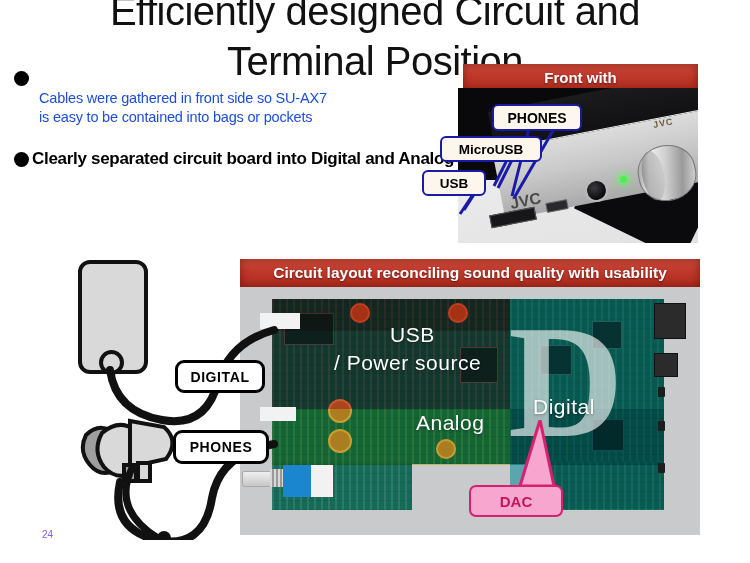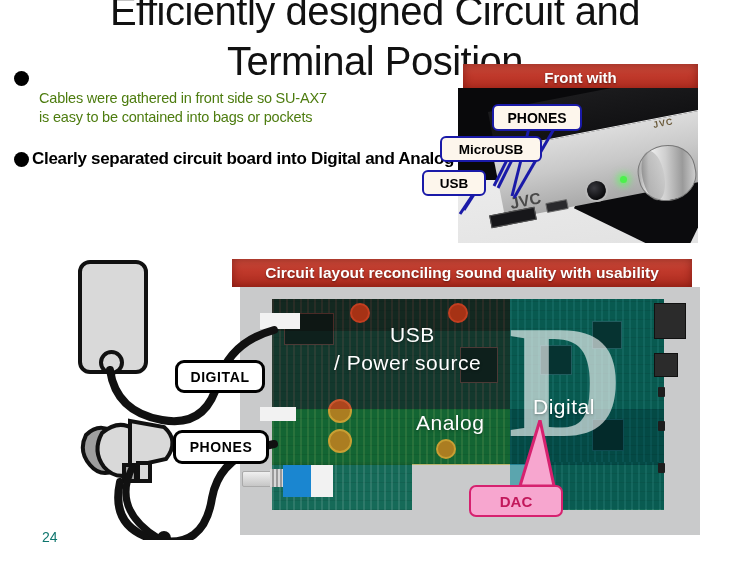--- a/index.html
+++ b/index.html
@@ -14,33 +14,33 @@
   }
 
   
   .bullets{position:absolute;left:14px;top:68px;width:450px;}
   .b-row{display:flex;align-items:flex-start;}
   .b-dot{width:15px;height:15px;border-radius:50%;background:#000;
          flex:0 0 15px;margin-top:3px;}
   .b-head{font-size:17px;font-weight:bold;line-height:20px;margin-left:3px;
           letter-spacing:-0.3px;}
   .b-sub{font-size:14.5px;line-height:19px;margin-left:25px;margin-top:3px;
-         color:#4d7c0f;letter-spacing:-0.2px;white-space:pre-line;}
+         color:#1d4ed8;letter-spacing:-0.2px;white-space:pre-line;}
   .gap{height:22px;}
 
   
   .banner{
     position:absolute;color:#fff;font-weight:bold;text-align:center;
     background:linear-gradient(180deg,#c94c3c 0%,#c0392b 42%,#ad2b1e 100%);
     box-shadow:inset 0 0 10px rgba(90,10,5,.55);
     display:flex;align-items:center;justify-content:center;
     text-shadow:0 1px 2px rgba(0,0,0,.45);
   }
   #front-banner{left:463px;top:64px;width:235px;height:27px;font-size:15px;}
-  #circuit-banner{left:232px;top:259px;width:460px;height:28px;font-size:15.5px;}
+  #circuit-banner{left:240px;top:259px;width:460px;height:28px;font-size:15.5px;}
 
   
   .photo-front{position:absolute;left:458px;top:88px;width:240px;height:155px;
       background:linear-gradient(170deg,#f3f3f3 0%,#eaeaea 55%,#e2e2e2 100%);
       overflow:hidden;}
   .fp-dark{position:absolute;left:0;top:0;width:240px;height:92px;background:#09090b;}
   .fp-dark:after{content:"";position:absolute;right:-14px;top:42px;width:120px;height:110px;
       background:#0b0b0d;transform:rotate(26deg);}
   .fp-face{position:absolute;left:34px;top:62px;width:215px;height:70px;
       background:linear-gradient(180deg,#dcdcdc 0%,#c9c9c9 45%,#a9a9a9 100%);
@@ -136,21 +136,21 @@
   .earbud{position:absolute;left:20px;top:155px;}
   .wire{position:absolute;left:0;top:0;}
 
   .lbl{position:absolute;background:#fff;border:3px solid #000;border-radius:9px;
       font-weight:bold;display:flex;align-items:center;justify-content:center;
       font-size:14px;letter-spacing:.6px;z-index:5;}
   #lbl-digital{left:175px;top:360px;width:84px;height:27px;}
   #lbl-phones{left:173px;top:430px;width:90px;height:28px;}
 
   
-  .pageno{position:absolute;left:42px;top:529px;font-size:14px;color:#0f766e;}
+  .pageno{position:absolute;left:42px;top:529px;font-size:10px;color:#8b5cf6;}
 </style>
 </head>
 <body>
 
 <div class="title">Efficiently designed Circuit and
 Terminal Position</div>
 
 <div class="bullets">
 
   <div>

